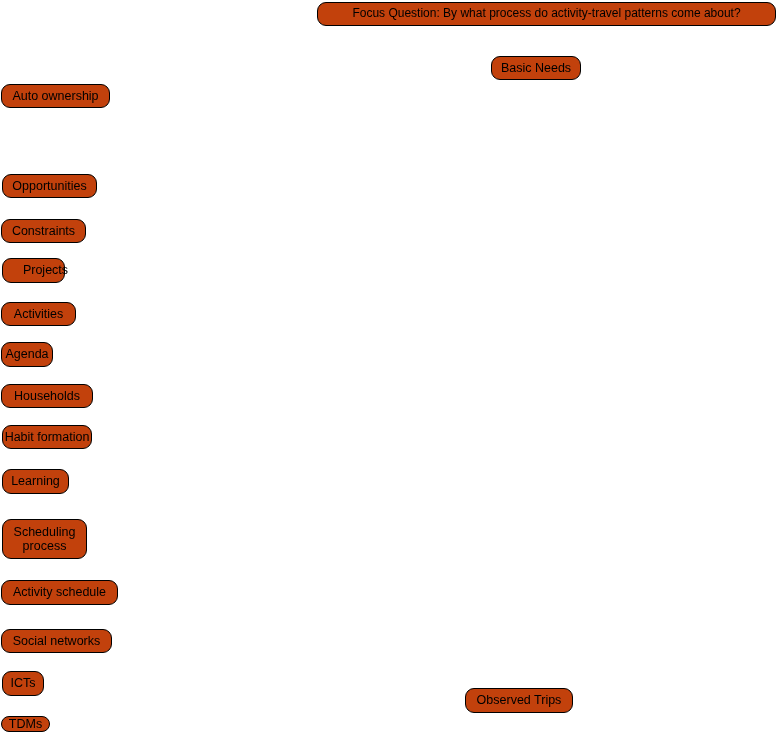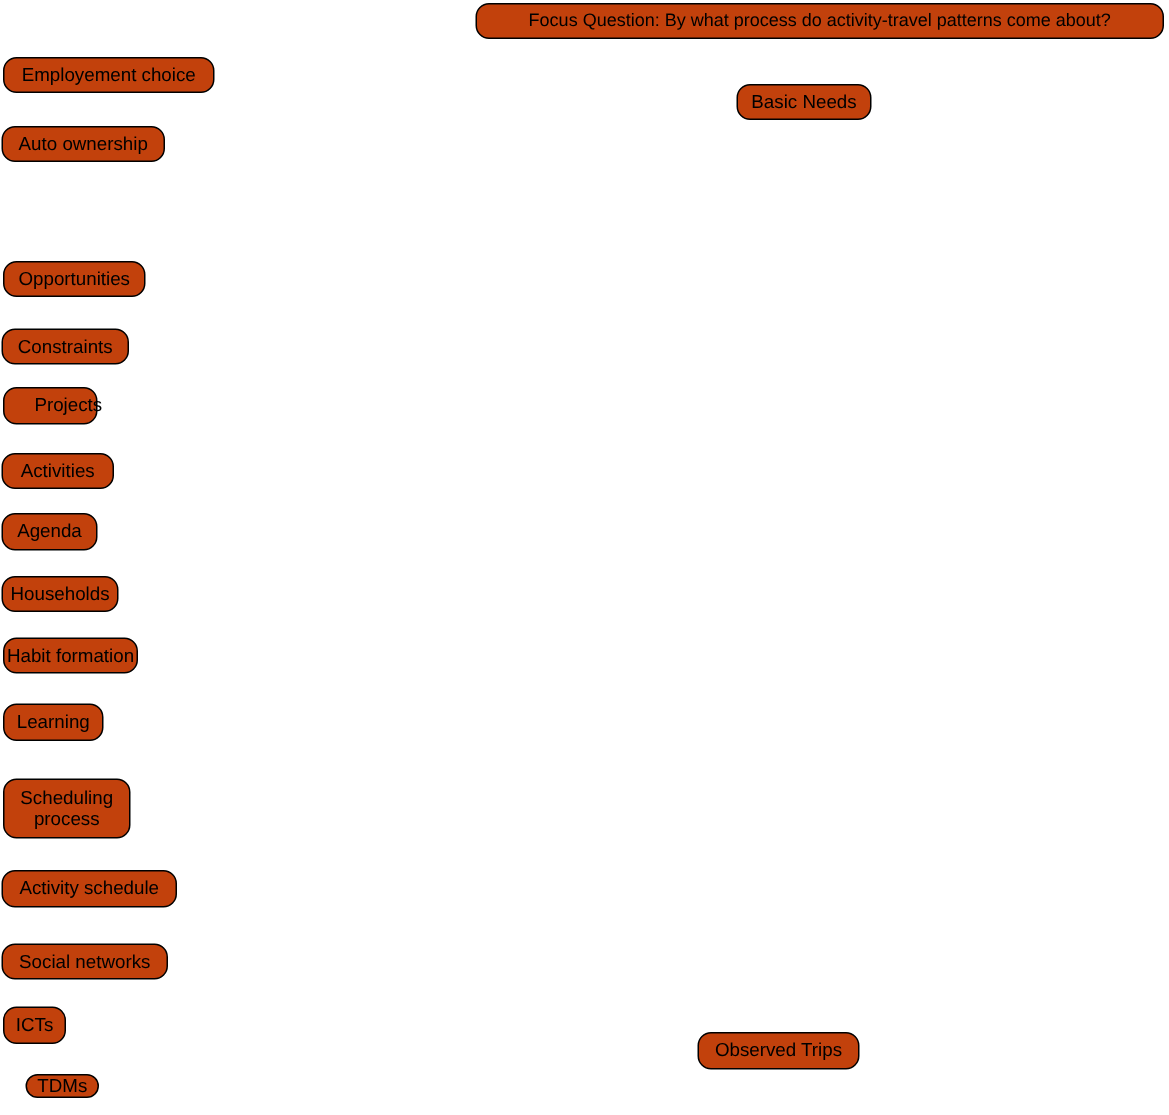--- a/index.html
+++ b/index.html
@@ -38,48 +38,47 @@
       font-size: 12px;
     }
   </style>
 </head>
 <body>
 
 <div id="canvas">
 
   <div class="node small-text" style="left:317px; top:2px; width:459px; height:24px;">Focus Question: By what process do activity-travel patterns come about?</div>
 
-  <div class="node" style="left:2px; top:38px; width:141px; height:24px;">Employement choice</div>
 
   <div class="node" style="left:491px; top:56px; width:90px; height:24px;">Basic Needs</div>
 
   <div class="node" style="left:1px; top:84px; width:109px; height:24px;">Auto ownership</div>
 
 
   <div class="node" style="left:2px; top:174px; width:95px; height:24px;">Opportunities</div>
 
   <div class="node" style="left:1px; top:219px; width:85px; height:24px;">Constraints</div>
 
   <div class="node" style="left:2px; top:258px; width:63px; height:25px;padding-left:32px;">Projects</div>
 
   <div class="node" style="left:1px; top:302px; width:75px; height:24px;">Activities</div>
 
-  <div class="node" style="left:1px; top:342px; width:64px; height:25px;">Agenda</div>
+  <div class="node" style="left:1px; top:342px; width:52px; height:25px;">Agenda</div>
 
-  <div class="node" style="left:1px; top:384px; width:78px; height:24px;">Households</div>
+  <div class="node" style="left:1px; top:384px; width:92px; height:24px;">Households</div>
 
   <div class="node" style="left:2px; top:425px; width:90px; height:24px;">Habit formation</div>
 
   <div class="node" style="left:2px; top:469px; width:67px; height:25px;">Learning</div>
 
   <div class="node wrap" style="left:2px; top:519px; width:85px; height:40px;">Scheduling process</div>
 
   <div class="node" style="left:1px; top:580px; width:117px; height:25px;">Activity schedule</div>
 
   <div class="node" style="left:1px; top:629px; width:111px; height:24px;">Social networks</div>
 
   <div class="node" style="left:2px; top:671px; width:42px; height:25px;">ICTs</div>
 
-  <div class="node" style="left:17px; top:716px; width:49px; height:16px;">TDMs</div>
+  <div class="node" style="left:1px; top:716px; width:49px; height:16px;">TDMs</div>
 
   <div class="node" style="left:465px; top:688px; width:108px; height:25px;">Observed Trips</div>
 
 </div>
 
 </body></html>

